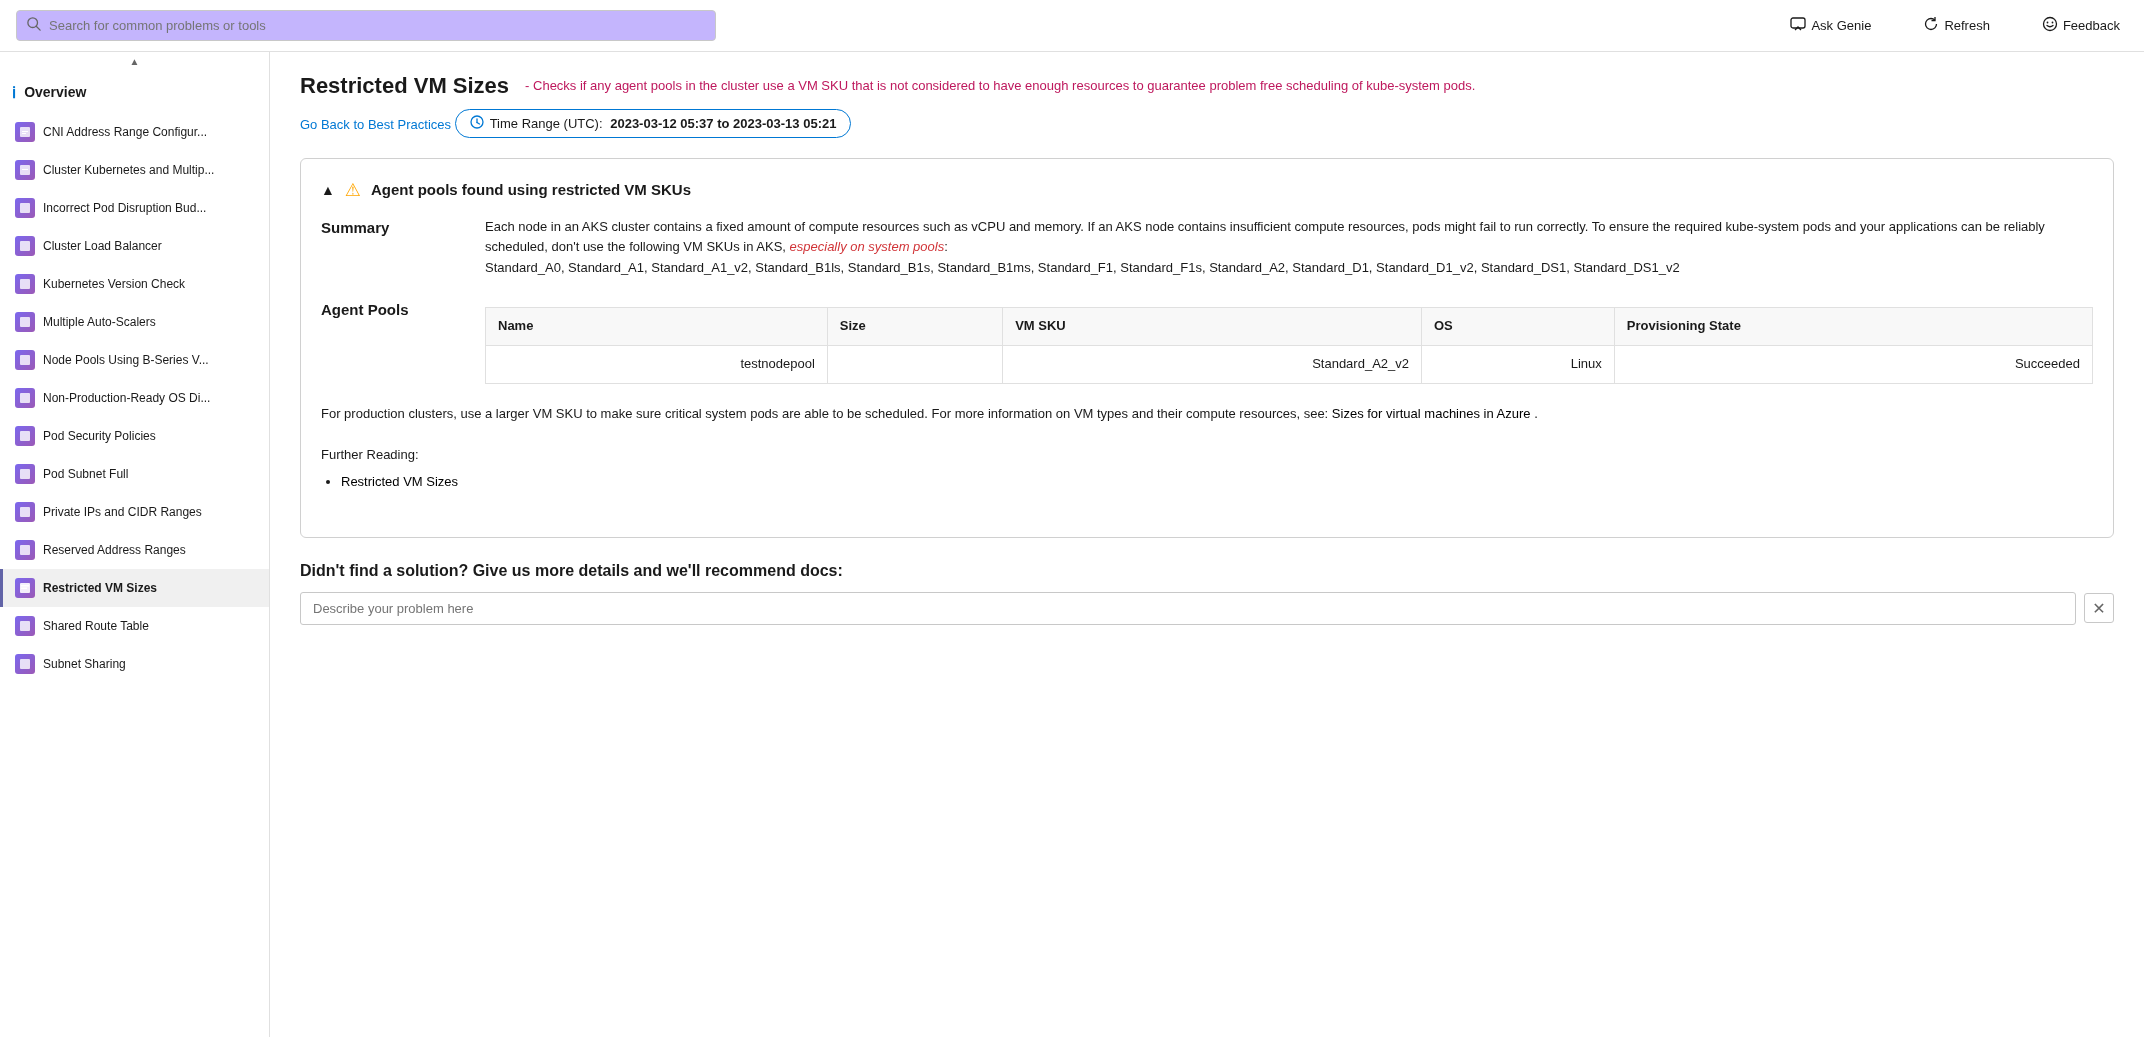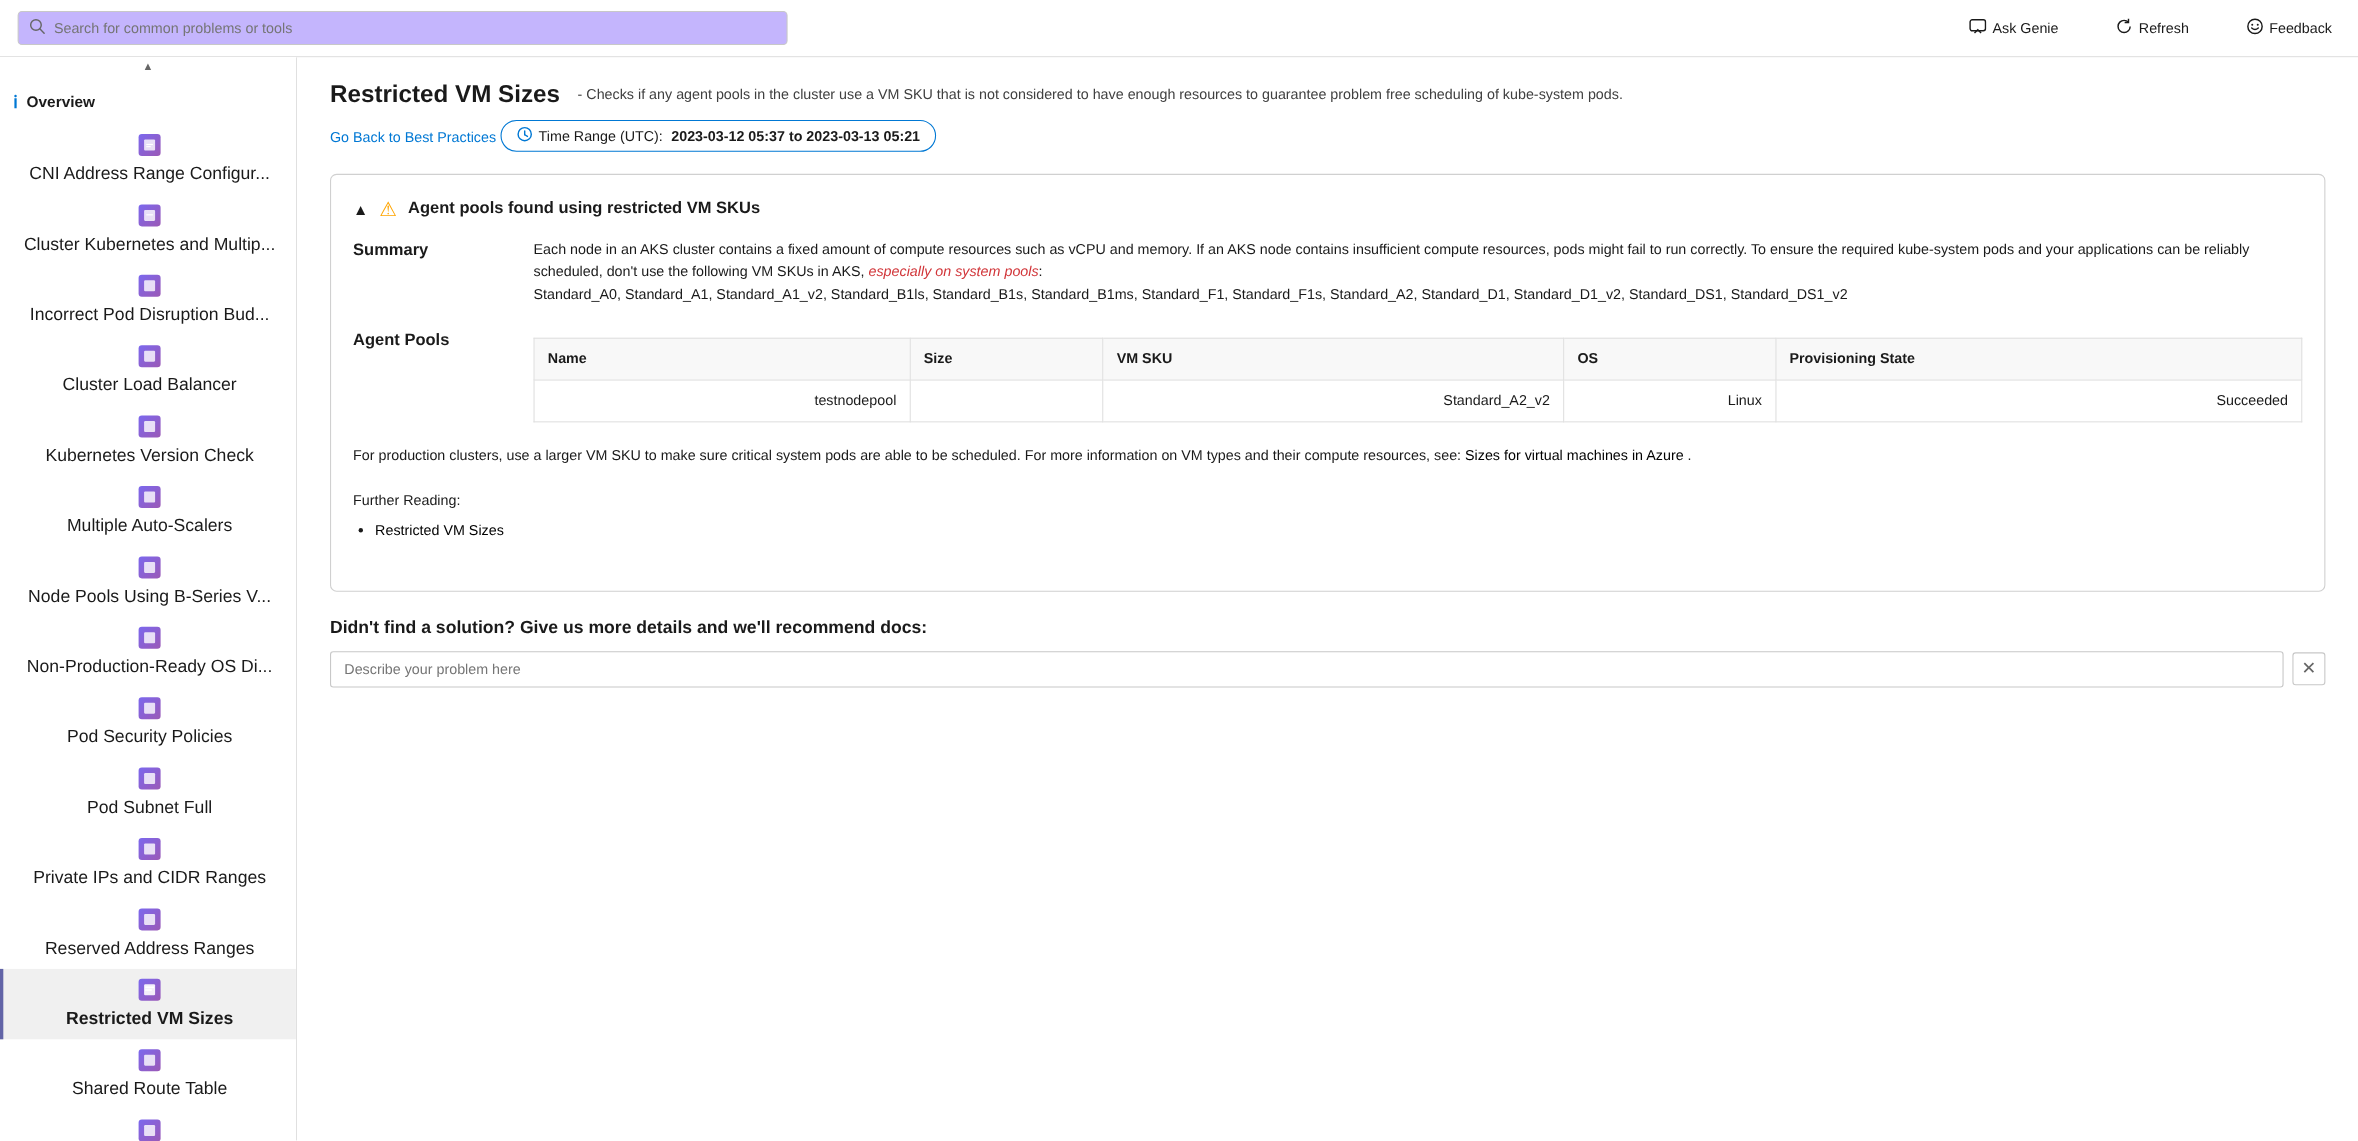--- a/index.html
+++ b/index.html
@@ -27,42 +27,42 @@
     
     .main-layout { display: flex; flex: 1; overflow: hidden; }
 
     
     .sidebar {
       width: 270px; border-right: 1px solid #e0e0e0; overflow-y: auto; flex-shrink: 0;
       background: #fff;
     }
     .sidebar-item {
       display: flex; align-items: center; gap: 8px; padding: 9px 12px; cursor: pointer;
-      font-size: 16px; color: #1a1a1a; border-left: 3px solid transparent; flex-direction: column;
+      font-size: 12px; color: #1a1a1a; border-left: 3px solid transparent;
     }
     .sidebar-item.active { background: #f0f0f0; border-left-color: #6264a7; font-weight: 600; }
     .sidebar-item .item-icon {
       width: 20px; height: 20px; flex-shrink: 0;
       background: linear-gradient(135deg, #7b68ee, #9b59b6); border-radius: 3px;
       display: flex; align-items: center; justify-content: center;
     }
     .sidebar-item .item-icon svg { fill: white; }
     .overview-item {
       display: flex; align-items: center; gap: 8px; padding: 10px 12px; cursor: pointer;
       font-size: 14px; font-weight: 600; color: #1a1a1a;
     }
     .scroll-indicator { display: flex; justify-content: center; padding: 4px; color: #666; font-size: 10px; }
 
     
     .content-area { flex: 1; overflow-y: auto; padding: 20px 30px; }
 
     
     .page-title-row { display: flex; align-items: flex-start; gap: 16px; margin-bottom: 8px; }
     .page-title { font-size: 22px; font-weight: 700; line-height: 1.3; }
-    .page-description { font-size: 13px; color: #404040; line-height: 1.5; flex: 1; padding-top: 4px; }
+    .page-description { font-size: 13px; color: #be185d; line-height: 1.5; flex: 1; padding-top: 4px; }
     .go-back-link { color: #0078d4; text-decoration: none; font-size: 13px; cursor: pointer; display: inline-block; margin-bottom: 16px; }
 
     
     .time-range-badge {
       display: inline-flex; align-items: center; gap: 6px;
       border: 1px solid #0078d4; border-radius: 20px; padding: 5px 14px;
       font-size: 13px; color: #1a1a1a; margin-bottom: 20px; background: #fff;
     }
     .time-range-badge .bold { font-weight: 600; }
 

